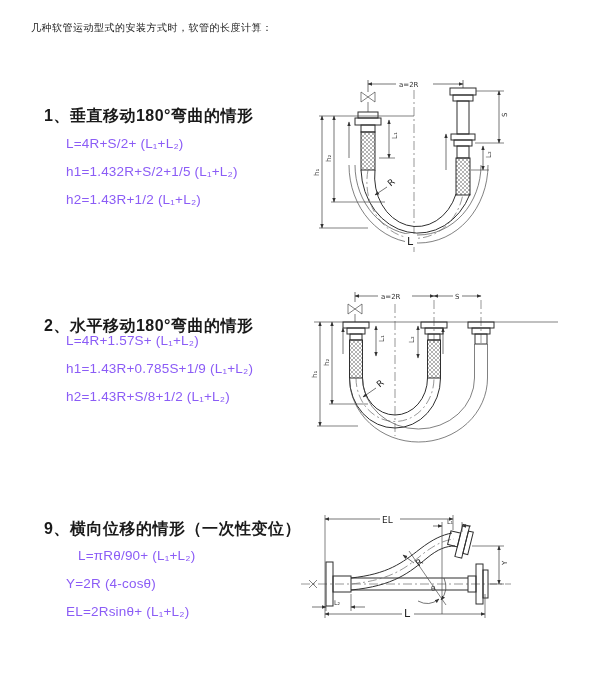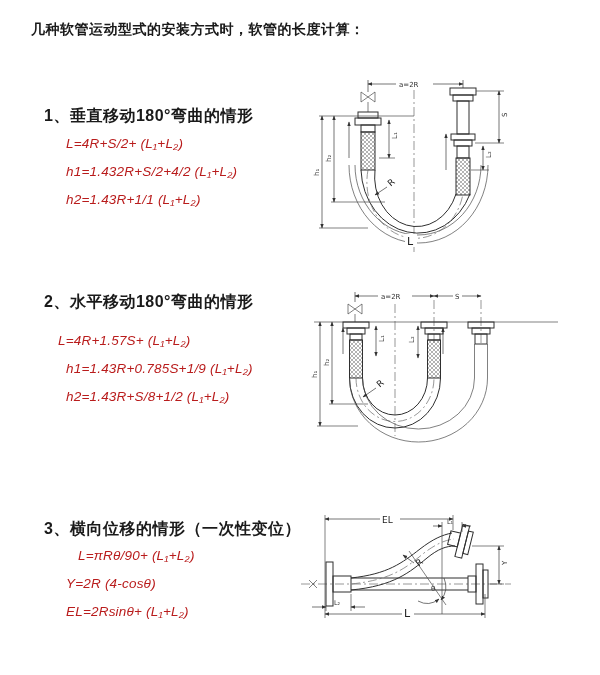--- a/index.html
+++ b/index.html
@@ -3,23 +3,23 @@
 <meta charset="utf-8">
 <style>
   * { margin:0; padding:0; box-sizing:border-box; }
   html,body { background:#ffffff; }
   body {
     width:600px; height:675px; position:relative; overflow:hidden;
     font-family:"Liberation Sans","DejaVu Sans",sans-serif;
     color:#1a1a1a;
   }
   .abs { position:absolute; }
-  .doc-title { left:31px; top:21px; font-size:14px; font-weight:bold; letter-spacing:.5px;text-align:right; }
+  .doc-title { left:31px; top:21px; font-size:10px; font-weight:normal; letter-spacing:.5px;text-align:right; }
   .sec-heading { font-size:16px; font-weight:bold; letter-spacing:.5px; }
-  .formula { font-size:13.5px; color:#b91c1c; letter-spacing:.2px;font-style:italic; }
+  .formula { font-size:13.5px; color:#8b5cf6; letter-spacing:.2px; }
   svg { display:block; }
   svg text { font-family:"DejaVu Sans",sans-serif; fill:#333; }
   .lbl  { font-size:7px; }
   .lbl2 { font-size:6.5px; }
   .big  { font-size:11px; fill:#222; }
   .mid  { font-size:9px; fill:#222; }
   .ln   { stroke:#2f2f2f; stroke-width:1; fill:none; }
   .thin { stroke:#4a4a4a; stroke-width:.7; fill:none; }
   .dim  { stroke:#3a3a3a; stroke-width:.7; fill:none; }
   .cl   { stroke:#6a6a6a; stroke-width:.7; fill:none; stroke-dasharray:9 3 2 3; }
@@ -37,29 +37,29 @@
     <pattern id="braid" width="4" height="4" patternUnits="userSpaceOnUse">
       <path d="M0,4 L4,0 M-1,1 L1,-1 M3,5 L5,3 M0,0 L4,4 M-1,3 L1,5 M3,-1 L5,1" stroke="#808080" stroke-width="0.6" fill="none"></path>
     </pattern>
   </defs>
 </svg>
 
 <div class="abs doc-title">几种软管运动型式的安装方式时，软管的长度计算：</div>
 
 <div class="abs sec-heading" style="left:44px;top:106px">1、垂直移动180°弯曲的情形</div>
 <div class="abs formula" style="left:66px;top:136px">L=4R+S/2+ (L₁+L₂)</div>
-<div class="abs formula" style="left:66px;top:164px">h1=1.432R+S/2+4/2 (L₁+L₂)</div>
-<div class="abs formula" style="left:66px;top:192px">h2=1.43R+1/1 (L₁+L₂)</div>
-
-<div class="abs sec-heading" style="left:44px;top:292px">2、水平移动180°弯曲的情形</div>
-<div class="abs formula" style="left:58px;top:333px">L=4R+1.57S+ (L₁+L₂)</div>
+<div class="abs formula" style="left:66px;top:164px">h1=1.432R+S/2+1/5 (L₁+L₂)</div>
+<div class="abs formula" style="left:66px;top:192px">h2=1.43R+1/2 (L₁+L₂)</div>
+
+<div class="abs sec-heading" style="left:44px;top:316px">2、水平移动180°弯曲的情形</div>
+<div class="abs formula" style="left:66px;top:333px">L=4R+1.57S+ (L₁+L₂)</div>
 <div class="abs formula" style="left:66px;top:361px">h1=1.43R+0.785S+1/9 (L₁+L₂)</div>
 <div class="abs formula" style="left:66px;top:389px">h2=1.43R+S/8+1/2 (L₁+L₂)</div>
 
-<div class="abs sec-heading" style="left:44px;top:519px">3、横向位移的情形（一次性变位）</div>
+<div class="abs sec-heading" style="left:44px;top:519px">9、横向位移的情形（一次性变位）</div>
 <div class="abs formula" style="left:78px;top:548px">L=πRθ/90+ (L₁+L₂)</div>
 <div class="abs formula" style="left:66px;top:576px">Y=2R (4-cosθ)</div>
 <div class="abs formula" style="left:66px;top:604px">EL=2Rsinθ+ (L₁+L₂)</div>
 
 <svg class="abs" style="left:313px;top:70px" width="277" height="190" viewBox="0 0 277 190">
 
   <line class="cl" x1="101" y1="20" x2="101" y2="184"></line>
 
   <g>
     <line class="dim" x1="55" y1="10" x2="55" y2="22"></line>

